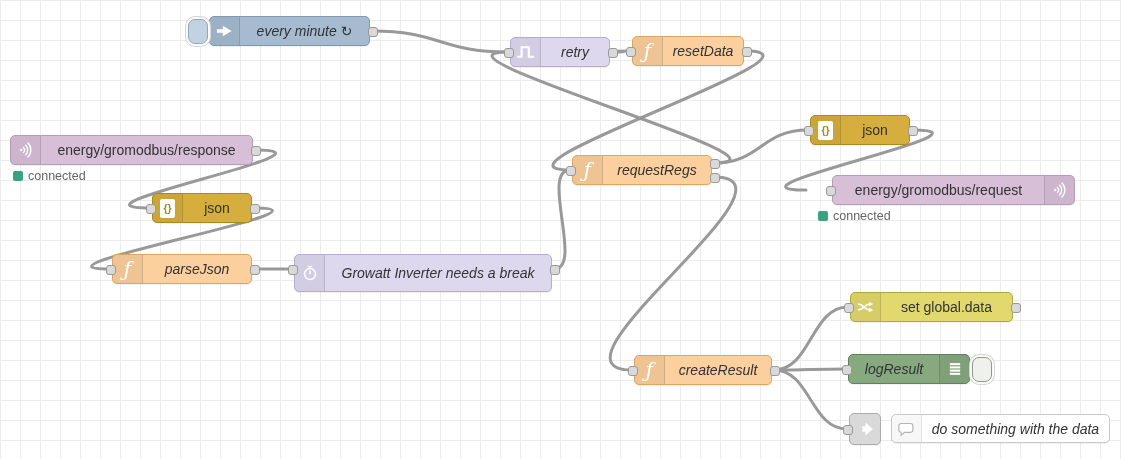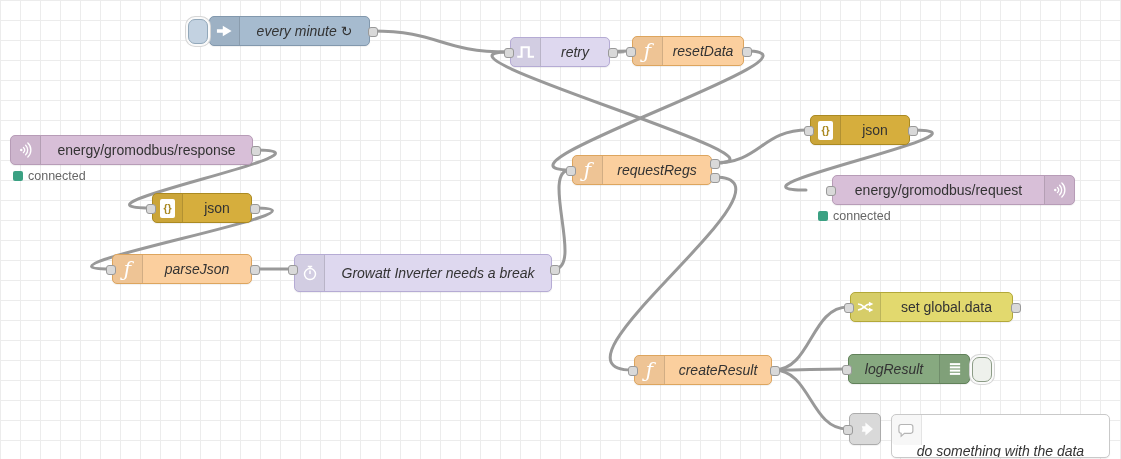--- a/index.html
+++ b/index.html
@@ -202,21 +202,21 @@
       <div class="port" style="left: 160px; top: 10px;"></div>
     </div>
     <div class="node" style="left: 849px; top: 413px; width: 32px; height: 32px; background: rgb(217, 217, 217); border-color: rgb(172, 172, 172);">
       <div class="linkbody">
         <svg viewBox="0 0 30 30" width="24" height="24">
           <path d="M11,11.5 h4.5 V7 L25,15 15.5,23 V18.5 H11 a7,7 0 0 0 0,-7 z" fill="#fff" opacity="0.9"></path>
         </svg>
       </div>
       <div class="port" style="left: -7px; top: 11px;"></div>
     </div>
-    <div class="node" style="left: 891px; top: 414px; width: 219px; height: 44px; background: rgb(255, 255, 255); border-color: rgb(201, 201, 201); flex-direction: column;">
+    <div class="node" style="left: 891px; top: 414px; width: 219px; height: 29px; background: rgb(255, 255, 255); border-color: rgb(201, 201, 201);">
       <div class="iconzone left" style="background: rgba(0, 0, 0, 0.03); border-color: rgba(0, 0, 0, 0.08);">
         <span style="display: flex;">
           <svg viewBox="0 0 30 30" width="22" height="22">
             <path d="M7,7.5 h13 a3,3 0 0 1 3,3 v6 a3,3 0 0 1 -3,3 h-8.5 l-4.5,4 v-4 a3,3 0 0 1 -3,-3 v-6 a3,3 0 0 1 3,-3 z" fill="#fff" stroke="#b5b5b5" stroke-width="1.6"></path>
           </svg>
         </span>
       </div>
       <div class="lbl it">do something with the data</div>
     </div>
     <div class="node" style="left: 634px; top: 355px; width: 138px; height: 30px; background: rgb(251, 207, 158); border-color: rgb(221, 165, 94);">

